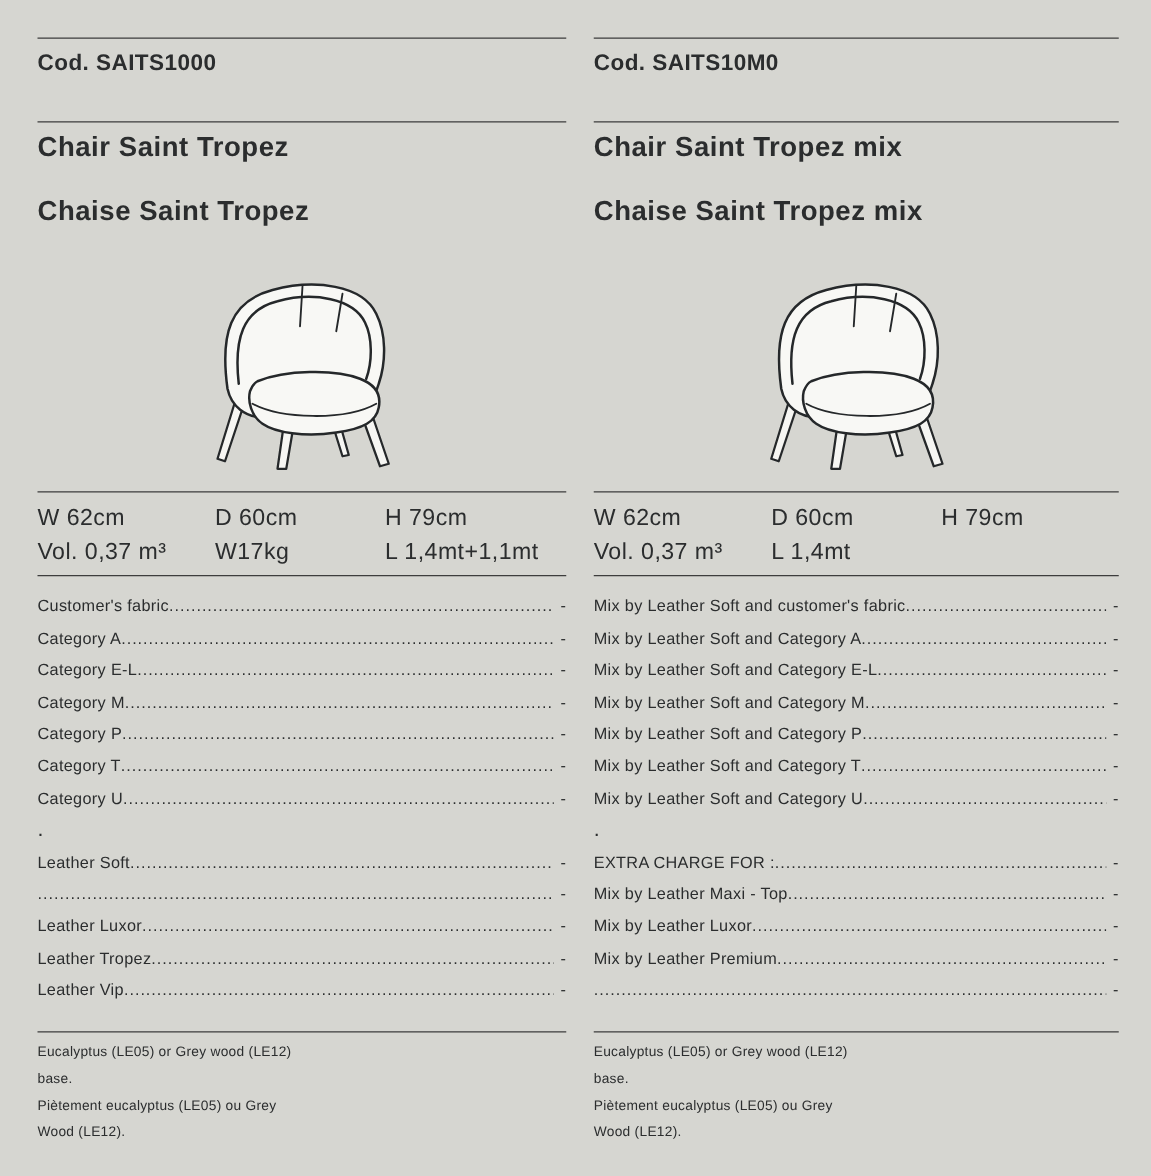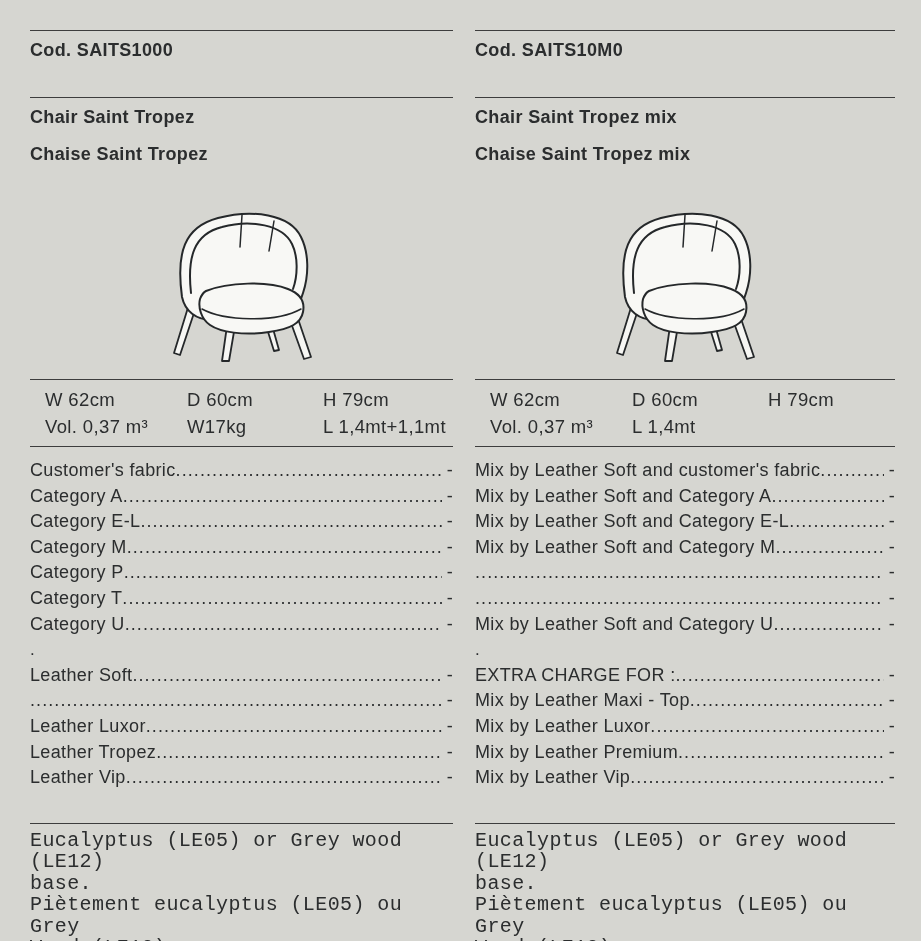--- a/index.html
+++ b/index.html
@@ -29,60 +29,59 @@
     width: 100%;
   }
   .code {
     font-size: 18px;
     font-weight: bold;
     letter-spacing: 0.02em;
     padding: 9px 0 36px;
     line-height: 21px;
   }
   .name {
-    font-size: 18px;
+    font-size: 22px;
     font-weight: bold;
     letter-spacing: 0.02em;
     line-height: 21px;
     padding-top: 9px;
   }
   .name-fr {
     padding-top: 0;
-    margin-top: 16px;
+    margin-top: 30px;
   }
   .figure {
     height: 165px;
     margin-top: 36px;
     margin-bottom: 13px;
     display: flex;
     justify-content: center;
     align-items: flex-end;
   }
   .dims {
     padding: 6px 0;
     font-size: 18.5px;
     letter-spacing: 0.02em;
   }
   .dims-row {
     display: grid;
     grid-template-columns: 142px 136px 1fr;
     line-height: 27px;
-    margin-left: 15px;
   }
   .price-list {
     padding-top: 11px;
   }
   .price-list.group2 {
     padding-top: 0;
-    margin-bottom: 32px;
+    margin-bottom: 20px;
   }
   .price-row {
     display: flex;
     align-items: baseline;
-    font-size: 18px;
+    font-size: 13px;
     line-height: 25.6px;
     letter-spacing: 0.02em;
   }
   .pl-label { white-space: nowrap; }
   .pl-dots {
     flex: 1;
     overflow: hidden;
     white-space: nowrap;
     min-width: 8px;
   }
@@ -94,24 +93,23 @@
   .separator {
     font-size: 17px;
     line-height: 25.6px;
     letter-spacing: 0.02em;
   }
   .footer {
     padding-top: 6px;
     padding-bottom: 18px;
   }
   .footer-line {
-    font-size: 20px;
+    font-size: 11px;
     line-height: 21.5px;
     letter-spacing: 0.02em;
-    font-family: Liberation Mono, monospace;
   }
   .chair-svg { display: block; }
 </style>
 </head>
 <body>
 
 <main class="page">
 
   <section class="column">
     <hr class="rule">
@@ -305,25 +303,27 @@
     <span class="pl-value">-</span>
   </div>
 
   <div class="price-row">
     <span class="pl-label">Mix by Leather Soft and Category M</span>
     <span class="pl-dots"></span>
     <span class="pl-value">-</span>
   </div>
 
   <div class="price-row">
-    <span class="pl-dots"></span>
-    <span class="pl-value">-</span>
-  </div>
-
-  <div class="price-row">
+    <span class="pl-label">Mix by Leather Soft and Category P</span>
+    <span class="pl-dots"></span>
+    <span class="pl-value">-</span>
+  </div>
+
+  <div class="price-row">
+    <span class="pl-label">Mix by Leather Soft and Category T</span>
     <span class="pl-dots"></span>
     <span class="pl-value">-</span>
   </div>
 
   <div class="price-row">
     <span class="pl-label">Mix by Leather Soft and Category U</span>
     <span class="pl-dots"></span>
     <span class="pl-value">-</span>
   </div>
 </div>
@@ -347,21 +347,20 @@
     <span class="pl-value">-</span>
   </div>
 
   <div class="price-row">
     <span class="pl-label">Mix by Leather Premium</span>
     <span class="pl-dots"></span>
     <span class="pl-value">-</span>
   </div>
 
   <div class="price-row">
-    <span class="pl-label">Mix by Leather Vip</span>
     <span class="pl-dots"></span>
     <span class="pl-value">-</span>
   </div>
 </div>
     <hr class="rule">
     <div class="footer">
   <div class="footer-line">Eucalyptus (LE05) or Grey wood (LE12)</div>
 
   <div class="footer-line">base.</div>
 

